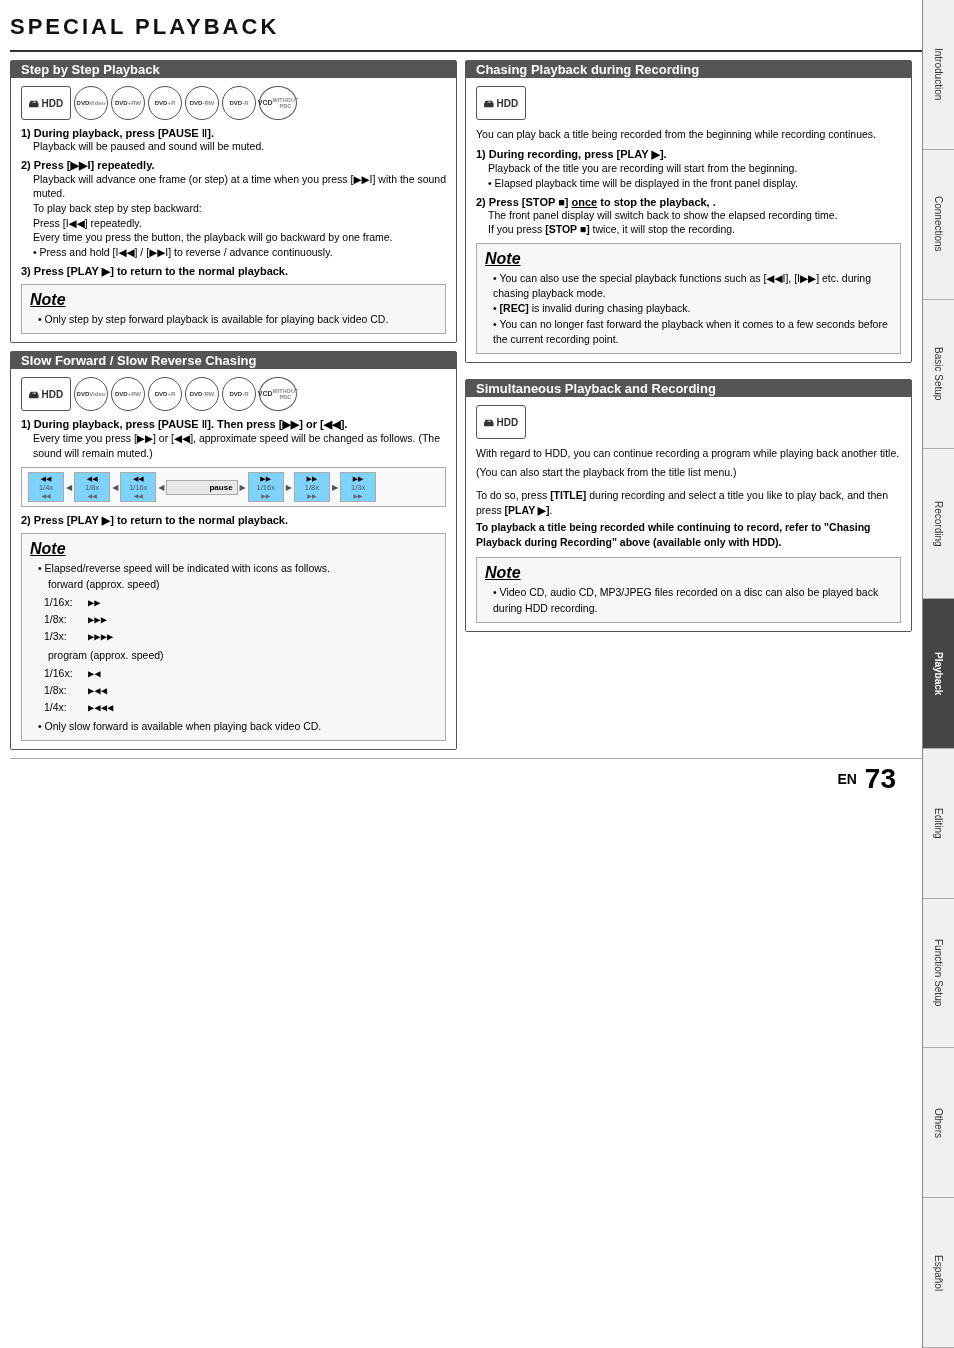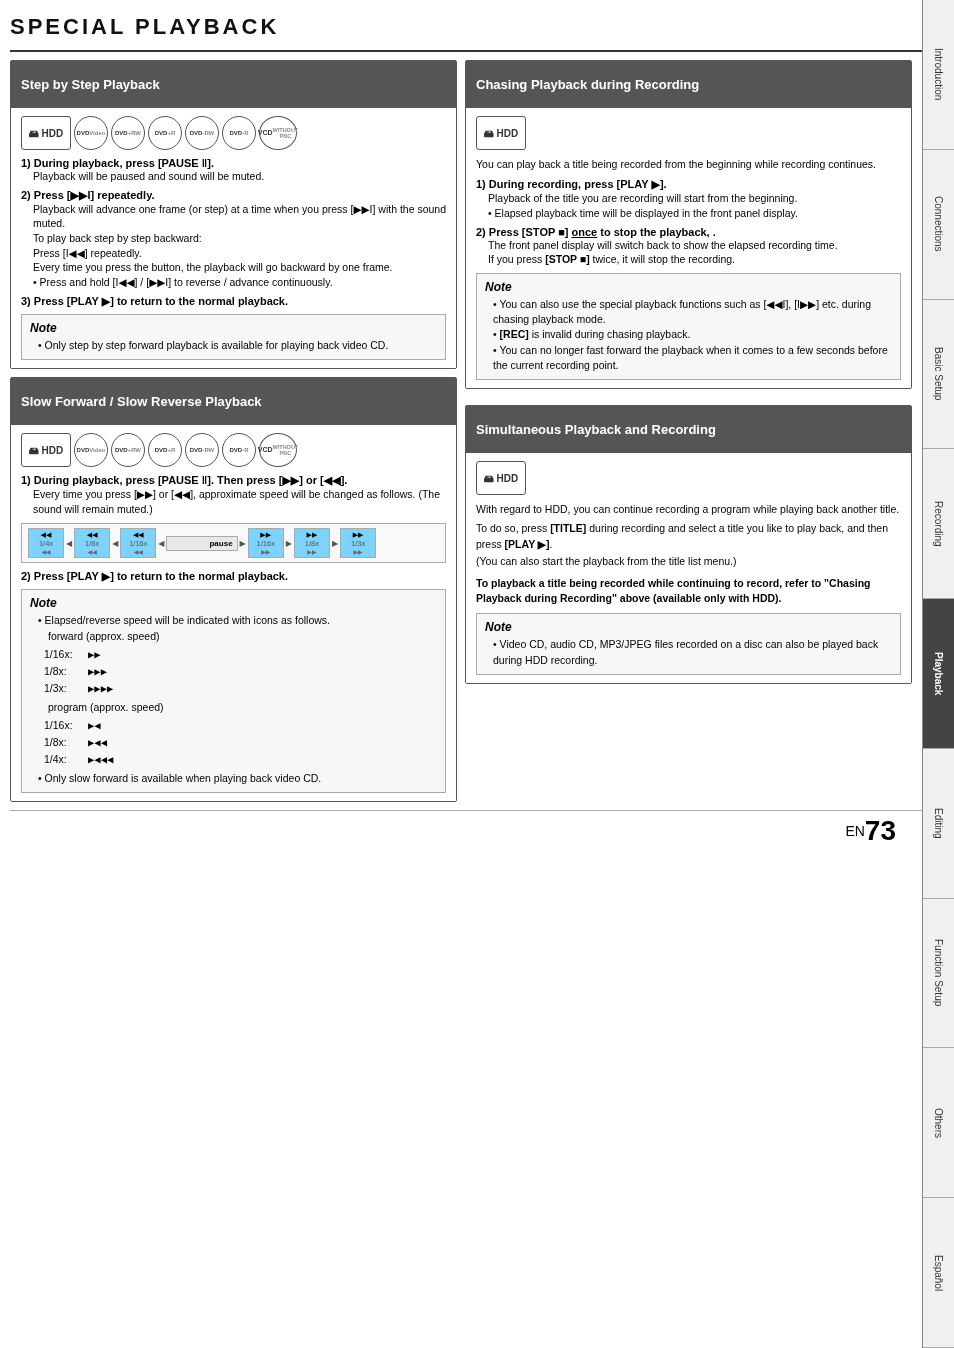--- a/index.html
+++ b/index.html
@@ -49,21 +49,21 @@
     
     .section-box {
       border: 1.5px solid #555;
       border-radius: 2px;
     }
     .section-header {
       background: #555;
       color: #fff;
       font-size: 13px;
       font-weight: bold;
-      padding: 16px 10px;
+      padding: 1px 10px;
     }
     .section-content {
       padding: 8px 10px;
       background: #fff;
     }
 
     
     .format-icons {
       display: flex;
       flex-direction: row;
@@ -122,22 +122,23 @@
     .note-box {
       border: 1px solid #aaa;
       background: #f7f7f7;
       padding: 6px 8px;
       margin-top: 6px;
       font-size: 10.5px;
     }
     .note-title {
       font-style: italic;
       font-weight: bold;
-      font-size: 12px;
+      font-size: 16px;
       margin-bottom: 3px;
+      text-decoration: underline;
     }
     .note-item {
       margin-left: 8px;
       line-height: 1.45;
     }
     .note-item::before {
       content: "• ";
     }
 
     
@@ -210,22 +211,23 @@
     .page-number-row {
       display: flex;
       justify-content: flex-end;
       align-items: center;
       padding: 4px 12px 4px 0;
       font-size: 13px;
       border-top: 1px solid #aaa;
       margin: 0 10px;
     }
     .page-num-en {
-      font-weight: normal;
+      font-weight: bold;
       font-size: 14px;
+      margin-right: 8px;
     }
     .page-num {
       font-size: 28px;
       font-weight: bold;
       text-align: right;
     }
 
     
     .speed-icon-table {
       margin: 3px 0 3px 14px;
@@ -316,21 +318,21 @@
         </div>
 
         <div class="note-box">
           <div class="note-title"><i>Note</i></div>
           <div class="note-item">Only step by step forward playback is available for playing back video CD.</div>
         </div>
       </div>
     </div>
 
     <div class="section-box">
-      <div class="section-header">Slow Forward / Slow Reverse Playback</div>
+      <div class="section-header">Slow Forward / Slow Reverse Chasing</div>
       <div class="section-content">
 
         <div class="format-icons">
           <div class="fmt-icon hdd" style="font-size:10px;">🖴 HDD</div>
           <div class="fmt-icon">
               <span style="font-size:6px;font-weight:bold;">DVD</span>
               <br>
               <span class="sub">Video</span>
             </div>
           <div class="fmt-icon">
@@ -488,22 +490,22 @@
 
     <div class="section-box">
       <div class="section-header">Simultaneous Playback and Recording</div>
       <div class="section-content">
 
         <div class="format-icons">
           <div class="fmt-icon hdd" style="font-size:10px;">🖴 HDD</div>
         </div>
 
         <div style="font-size:10.5px;margin-bottom:4px;line-height:1.45;">With regard to HDD, you can continue recording a program while playing back another title.</div>
+        <div style="font-size:10.5px;margin-bottom:7px;line-height:1.45;">(You can also start the playback from the title list menu.)</div>
         <div style="font-size:10.5px;margin-bottom:2px;line-height:1.45;">To do so, press <b>[TITLE]</b> during recording and select a title you like to play back, and then press <b>[PLAY ▶]</b>.</div>
-        <div style="font-size:10.5px;margin-bottom:7px;line-height:1.45;">(You can also start the playback from the title list menu.)</div>
 
         <div style="font-size:10.5px;line-height:1.45;margin-bottom:7px;"><b>To playback a title being recorded while continuing to record, refer to "Chasing Playback during Recording" above (available only with HDD).</b></div>
 
         <div class="note-box">
           <div class="note-title"><i>Note</i></div>
           <div class="note-item">Video CD, audio CD, MP3/JPEG files recorded on a disc can also be played back during HDD recording.</div>
         </div>
       </div>
     </div>
 

